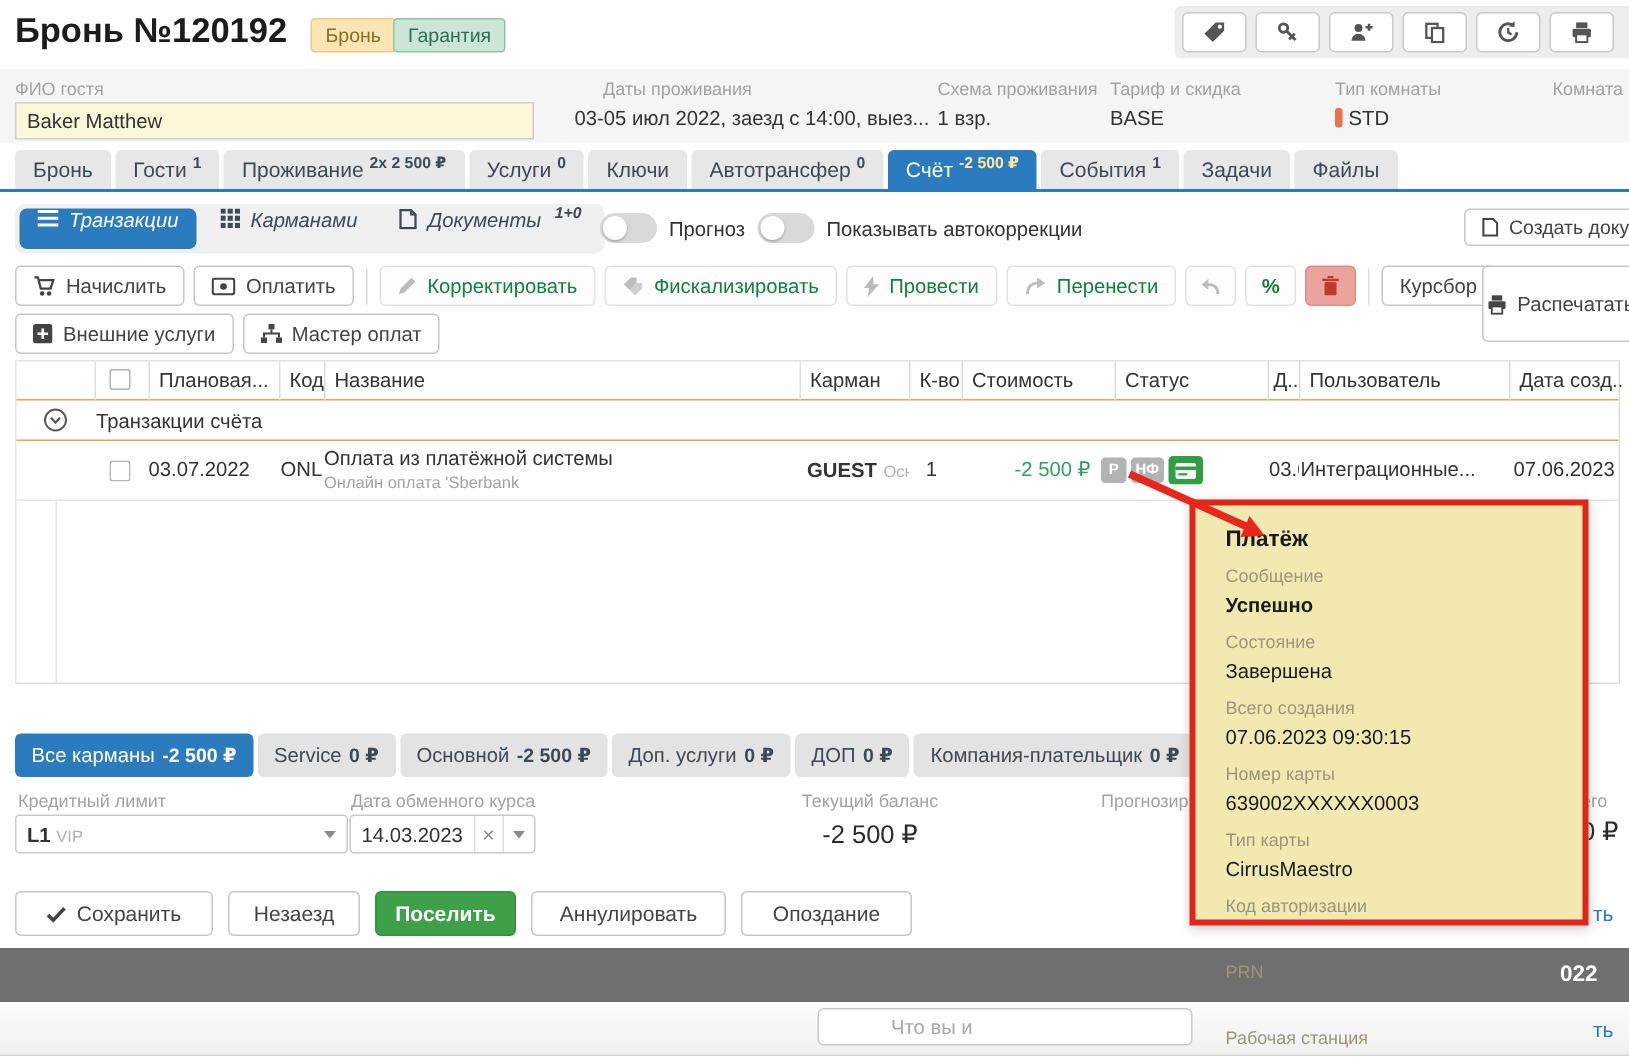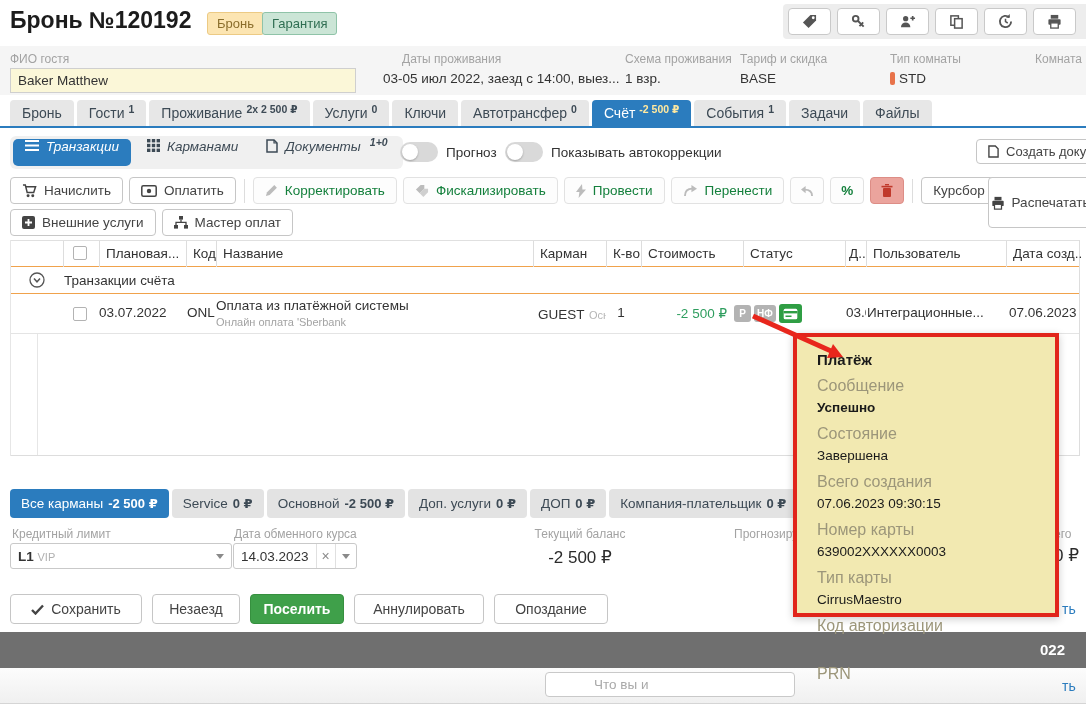--- a/index.html
+++ b/index.html
@@ -58,21 +58,21 @@
   .money-neg{color:#2f9e5f;}
   
   .ptab{display:inline-flex;align-items:center;gap:5px;height:29px;padding:14px 11px;background:#e3e3e3;border-radius:4px;font-size:13.5px;color:#3d4a55;white-space:nowrap;}
   .ptab b{font-size:13px;}
   .ptab.active{background:#2b7cbe;color:#fff;}
   .select-box{display:flex;align-items:center;height:26px;background:#fff;border:1px solid #c9c9c9;border-radius:3px;padding:0 7px;font-size:13.5px;}
   .caret{width:0;height:0;border-left:4px solid transparent;border-right:4px solid transparent;border-top:5px solid #8a8a8a;}
   
   .tooltip{background:#f2e9b1;border:4px solid #e1251b;padding:14px 20px 10px 20px;z-index:20;box-shadow:0 2px 8px rgba(0,0,0,.2);}
   .tt-title{font-size:15px;font-weight:bold;color:#1a1a1a;margin-bottom:2px;}
-  .tt-label{font-size:16px;color:#9c967a;margin-top:9px;}
+  .tt-label{font-size:12px;color:#9c967a;margin-top:9px;}
   .tt-value{font-size:13.5px;color:#1a1a1a;margin-top:5px;min-height:16px;}
   .tt-value.bold{font-weight:bold;}
   .link-blue{color:#2b7cbe;font-size:14px;}
   .search-input{height:25px;border:1px solid #c9c9c9;border-radius:4px;background:#fff;font-size:13.5px;padding:0 8px;color:#333;outline:none;}
   .search-input::placeholder{color:#a9a9a9;}
 </style>
 </head>
 <body>
 
 <div class="page">
@@ -390,21 +390,21 @@
     </div>
 
     <div class="data-row" style="position:relative;">
       <div class="t-cell" style="left:62px;top:13px;">
           <div class="cbx"></div>
         </div>
       <div class="t-cell val" style="left:88px;top:11px;width:85px;">03.07.2022</div>
       <div class="t-cell val" style="left:176px;top:11px;width:29px;">ONLI</div>
       <div class="t-cell val" style="left:205px;top:4px;width:315px;">Оплата из платёжной системы</div>
       <div class="t-cell" style="left:205px;top:22px;width:315px;font-size:11px;color:#a3a3a3;">Онлайн оплата 'Sberbank</div>
-      <div class="t-cell" style="left:527px;top:11px;width:68px;"><span class="val" style="font-weight:normal;">GUEST</span> <span style="font-size:11px;color:#b5b5b5;">Осн</span></div>
+      <div class="t-cell" style="left:527px;top:11px;width:68px;"><span class="val" style="font-weight:bold;">GUEST</span> <span style="font-size:11px;color:#b5b5b5;">Осн</span></div>
       <div class="t-cell val" style="left:595px;top:11px;width:30px;text-align:center;">1</div>
       <div class="t-cell val money-neg" style="left:630px;top:11px;width:86px;text-align:right;">-2 500 ₽</div>
       <div class="t-cell" style="left:723px;top:10px;display:flex;gap:3px;align-items:center;">
         <span class="badge-st">Р</span>
         <span class="badge-st">НФ</span>
         <span class="badge-card">
             <span class="i">
               <svg width="15" height="12" viewBox="0 0 15 12">
                 <rect x="0.7" y="0.7" width="13.6" height="10.6" rx="1.5" fill="#fff"></rect>
                 <rect x="0.7" y="3" width="13.6" height="2.4" fill="#2f9e44"></rect>

